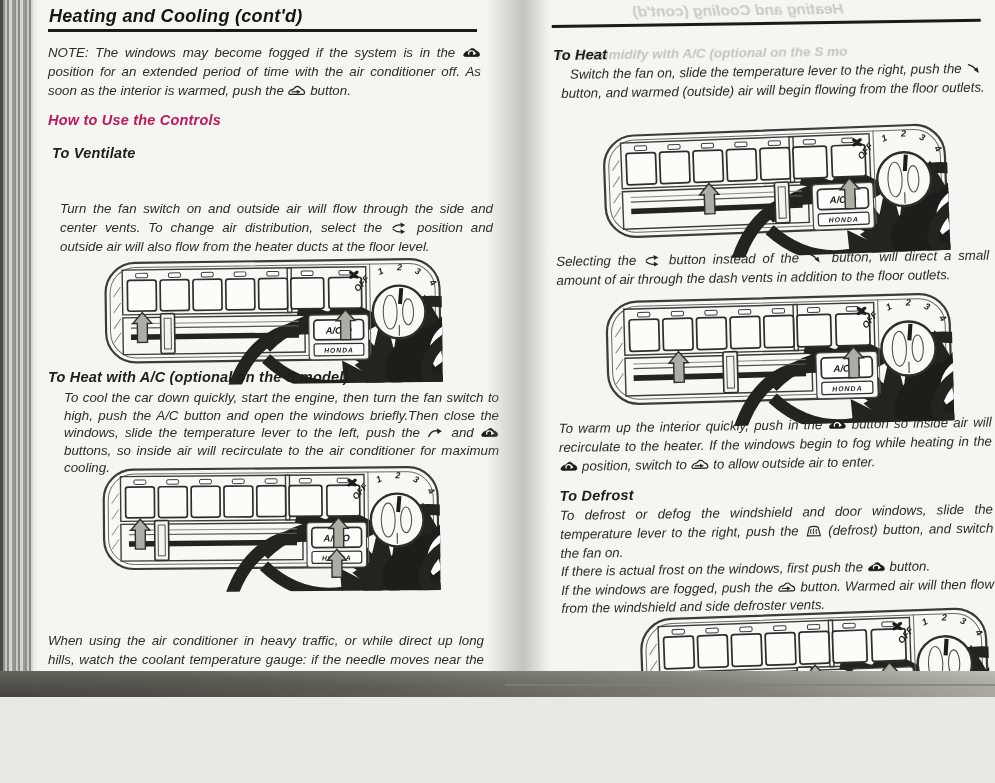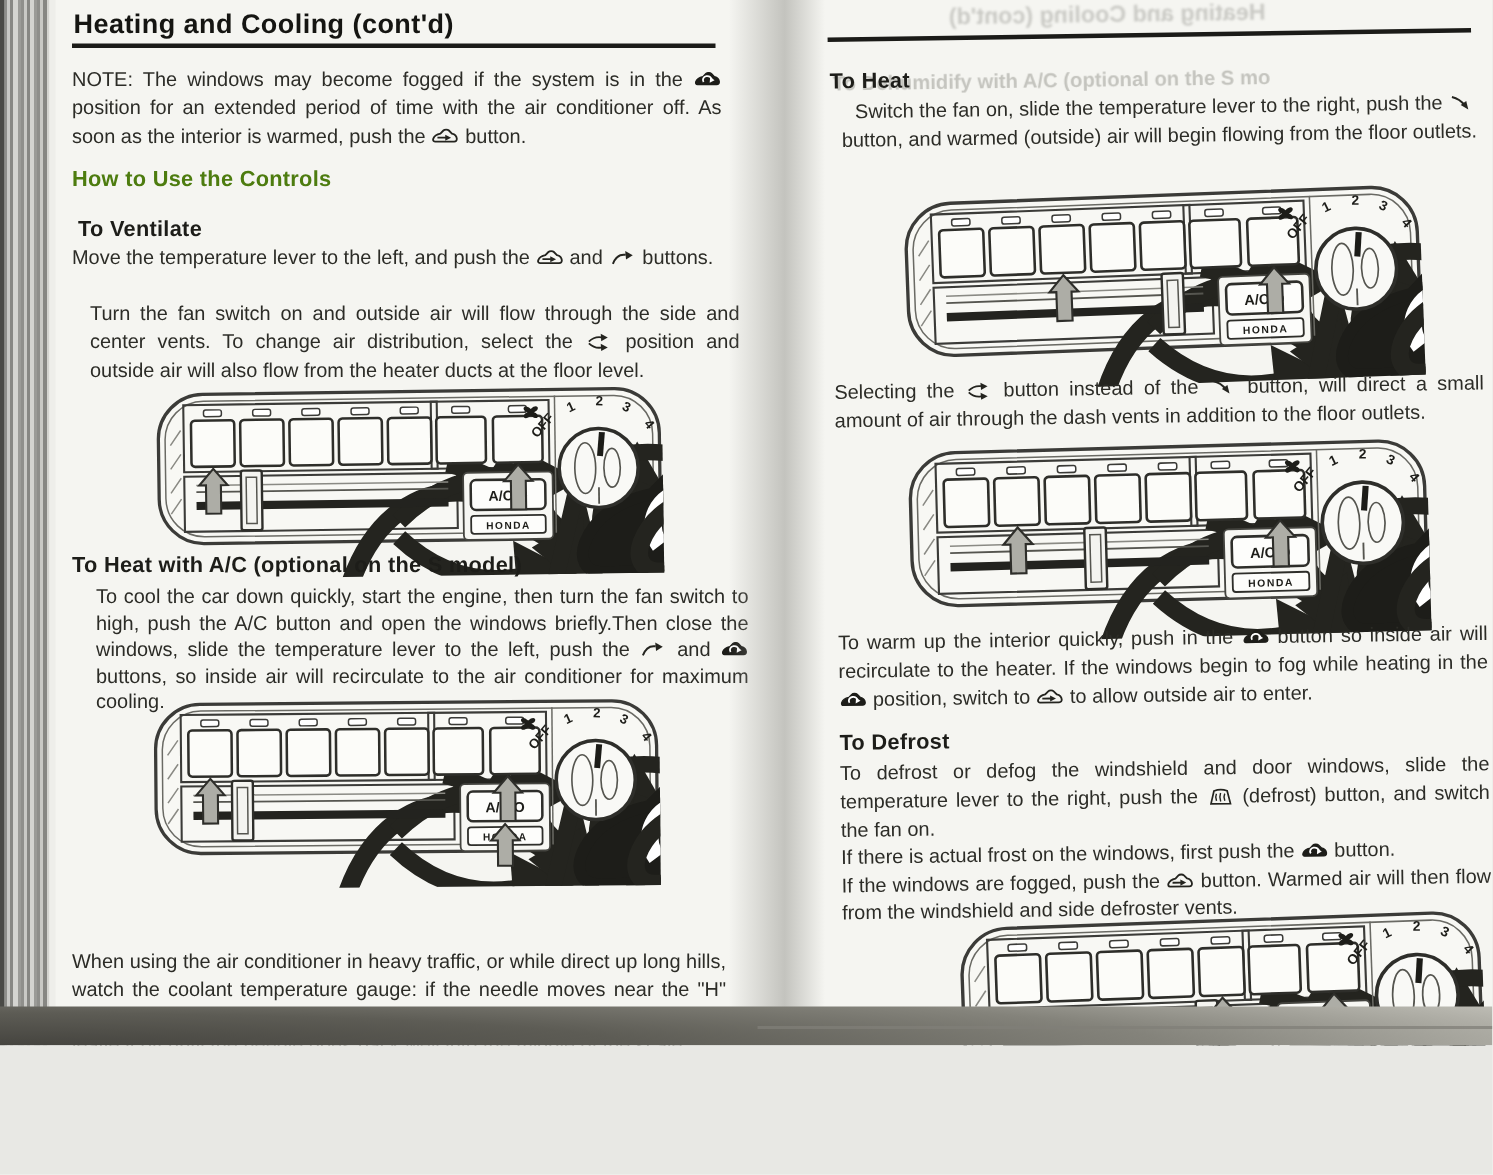--- a/index.html
+++ b/index.html
@@ -1,35 +1,35 @@
 <!DOCTYPE html>
 <html><head>
 <meta charset="utf-8">
 <style>
   html,body{margin:0;padding:0;background:#e8e8e4;}
   .scan{position:relative;width:995px;height:697px;overflow:hidden;
-        background:#f5f5f1;font-family:"Liberation Sans",sans-serif;color:#2a2a25;}
+        background:#f5f5f1;font-family:"Liberation Sans",sans-serif;color:#2a2a25;font-style:italic;}
   
   .book-edge{position:absolute;left:0;top:0;bottom:0;width:30px;
     background:repeating-linear-gradient(90deg,#8f8f8b 0 2px,#c9c9c5 2px 4px,#878783 4px 6px,#d4d4d0 6px 9px,#9b9b97 9px 11px);
     border-left:3px solid #4a4a46;}
   .book-edge:after{content:"";position:absolute;right:-4px;top:0;bottom:0;width:4px;background:#eeeeea;}
   
   .gutter{position:absolute;left:486px;top:0;bottom:14px;width:64px;
     background:linear-gradient(90deg,rgba(170,170,164,0) 0%,rgba(165,165,159,.45) 42%,rgba(146,146,140,.5) 58%,rgba(190,190,184,0) 100%);}
   
   .sweep{position:absolute;left:0;bottom:0;width:995px;height:26px;
     background:radial-gradient(ellipse 150% 300% at 0% 100%, #45443f 0%, #5d5c55 28%, #84837b 52%, #bcbbb3 74%, rgba(245,245,241,0) 95%);}
   .bottom-line{position:absolute;left:505px;right:0;bottom:11px;height:2px;background:#807f78;opacity:.75;}
 
   .abs{position:absolute;}
   h1,h2,h3,p{margin:0;padding:0;}
   .title{font-size:18px;font-weight:bold;letter-spacing:.3px;color:#151512;}
   .rule{background:#1b1b18;height:3px;}
-  .h2{font-size:14.5px;font-weight:bold;color:#4d7c0f;letter-spacing:.2px;}
+  .h2{font-size:14.5px;font-weight:bold;color:#be185d;letter-spacing:.2px;}
   .h3{font-size:14.5px;font-weight:bold;color:#1d1d19;letter-spacing:.2px;}
   .body{font-size:13.3px;line-height:18.8px;text-align:justify;color:#2c2c27;}
   .body.tight{line-height:17.6px;}
   .pagenum{font-size:10px;color:#2c2c27;}
   .small-b{font-size:12px;font-weight:bold;}
 
   .ic{display:inline-block;width:19px;height:13px;vertical-align:-2px;}
   .ic svg{width:100%;height:100%;display:block;}
 
   .panel{position:absolute;transform:rotate(var(--rot,0deg));transform-origin:30% 50%;}
@@ -58,28 +58,20 @@
           <path d="M13.4 6.6 L17 9.2 L13 11.3 Z" fill="#fff"></path>
         </svg></span> position for an extended period of time with the air conditioner off. As soon as the interior is warmed, push the <span class="ic ic-fresh"><svg viewBox="0 0 22 16">
           <path d="M3 12.8 C1.6 12.8 1.1 11.6 1.6 10.3 C2.5 8 4.8 6.7 7.4 6.2 L9.9 3.7 C10.9 2.7 13.4 2.7 14.4 3.7 L16.9 6.2 C19.4 6.8 20.7 8.3 20.9 10.4 C21 11.9 20.2 12.8 18.7 12.8 Z" fill="none" stroke="#24241f" stroke-width="1.5"></path>
           <line x1="5" y1="9.6" x2="12" y2="9.6" stroke="#24241f" stroke-width="1.5"></line>
           <path d="M11.4 7.1 L16.2 9.6 L11.4 12.1 Z" fill="#24241f"></path>
         </svg></span> button.</p>
 
   <h2 class="abs h2" style="left:48px;top:112px;">How to Use the Controls</h2>
 
   <h3 class="abs h3" style="left:52px;top:145px;">To Ventilate</h3>
-  <p class="abs body" style="left:48px;top:163px;width:433px;">Move the temperature lever to the left, and push the <span class="ic ic-fresh"><svg viewBox="0 0 22 16">
-          <path d="M3 12.8 C1.6 12.8 1.1 11.6 1.6 10.3 C2.5 8 4.8 6.7 7.4 6.2 L9.9 3.7 C10.9 2.7 13.4 2.7 14.4 3.7 L16.9 6.2 C19.4 6.8 20.7 8.3 20.9 10.4 C21 11.9 20.2 12.8 18.7 12.8 Z" fill="none" stroke="#24241f" stroke-width="1.5"></path>
-          <line x1="5" y1="9.6" x2="12" y2="9.6" stroke="#24241f" stroke-width="1.5"></line>
-          <path d="M11.4 7.1 L16.2 9.6 L11.4 12.1 Z" fill="#24241f"></path>
-        </svg></span> and <span class="ic ic-vent"><svg viewBox="0 0 22 16">
-          <path d="M2.5 13.5 C4.5 8 8.5 5.3 13 6" fill="none" stroke="#24241f" stroke-width="1.6"></path>
-          <path d="M12.6 2.9 L18.8 6.4 L13.3 9.9 Z" fill="#24241f"></path>
-        </svg></span> buttons.</p>
   <p class="abs body" style="left:60px;top:200px;width:433px;">Turn the fan switch on and outside air will flow through the side and center vents. To change air distribution, select the <span class="ic ic-bilevel"><svg viewBox="0 0 22 16">
           <path d="M2.5 8.3 C5.5 5.4 9 4.3 12.6 4.8" fill="none" stroke="#24241f" stroke-width="1.5"></path>
           <path d="M12.2 1.9 L18 5 L12.6 7.9 Z" fill="#24241f"></path>
           <path d="M2.5 9.7 C5.5 12.6 9 13.7 12.6 13.2" fill="none" stroke="#24241f" stroke-width="1.5"></path>
           <path d="M12.2 10.1 L18 13.2 L12.6 15.9 Z" fill="#24241f"></path>
         </svg></span> position and outside air will also flow from the heater ducts at the floor level.</p>
 
   <div class="panel" id="panel-1" style="left:104px;top:260px;width:338px;--rot:-0.8deg">
       <svg viewBox="0 0 340 126" xmlns="http://www.w3.org/2000/svg" font-family="Liberation Sans, sans-serif">
         <rect x="2" y="2" width="336" height="100" rx="30" fill="#f8f8f4" stroke="#3b3b38" stroke-width="2.2"></rect>

